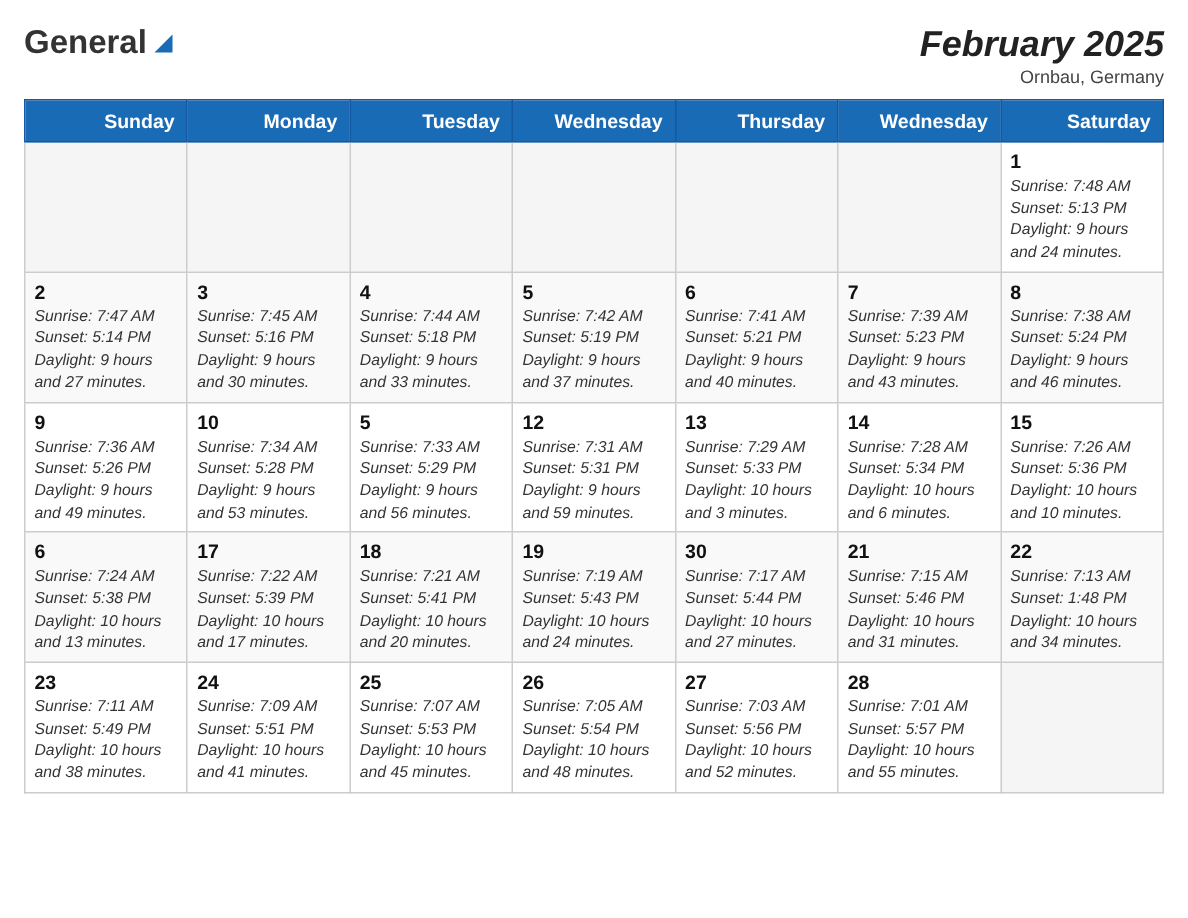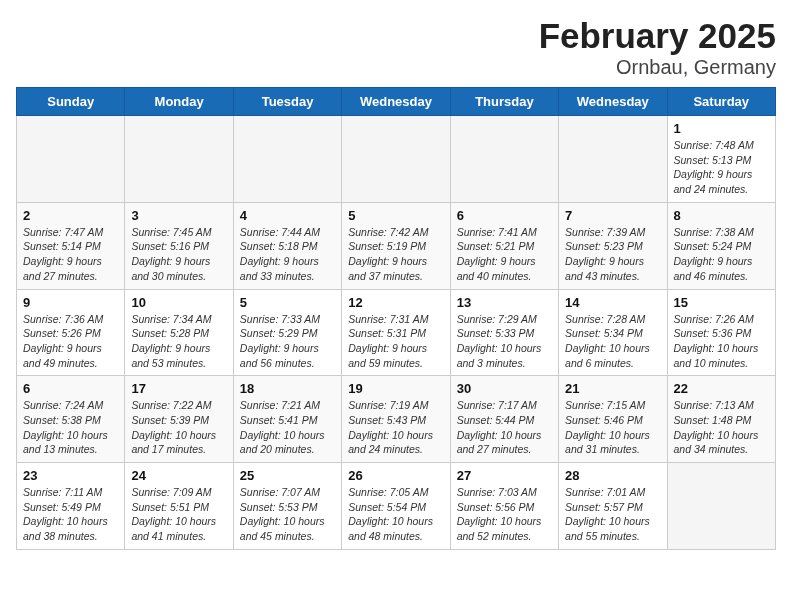--- a/index.html
+++ b/index.html
@@ -29,40 +29,41 @@
     .logo-blue { color: #1a6bb5; }
     .logo-icon {
       width: 18px;
       height: 18px;
       margin-left: 2px;
     }
     .title-block {
       text-align: right;
     }
     .month-title {
-      font-size: 35px;
+      font-size: 24px;
       font-weight: bold;
       color: #222;
+      font-style: italic;
     }
     .location-title {
-      font-size: 20px;
+      font-size: 12px;
       color: #444;
     }
     .calendar {
       width: 100%;
       border-collapse: collapse;
       border: 1px solid #ccc;
     }
     .calendar th {
       background: #1a6bb5;
       color: #fff;
       font-size: 13px;
       font-weight: bold;
       padding: 6px 8px;
-      text-align: center;
+      text-align: right;
       border: 1px solid #1558a0;
     }
     .calendar td {
       vertical-align: top;
       border: 1px solid #ccc;
       padding: 5px 6px;
       width: 108px;
       min-height: 80px;
       font-size: 11px;
       color: #333;
@@ -89,20 +90,25 @@
     .calendar tr:nth-child(even) td.empty {
       background: #f0f0f0;
     }
   </style>
 </head>
 <body>
 
 <div class="header">
   <div class="logo">
     <div>
+      <div class="logo-text">
+        <span class="logo-general">General</span><svg class="logo-icon" viewBox="0 0 24 24" style="display:inline-block;vertical-align:middle;">
+            <polygon points="4,20 20,4 20,20" fill="#1a6bb5"></polygon>
+          </svg>
+      </div>
     </div>
   </div>
   <div class="title-block">
     <div class="month-title">February 2025</div>
     <div class="location-title">Ornbau, Germany</div>
   </div>
 </div>
 
 <table class="calendar">
   <thead>

